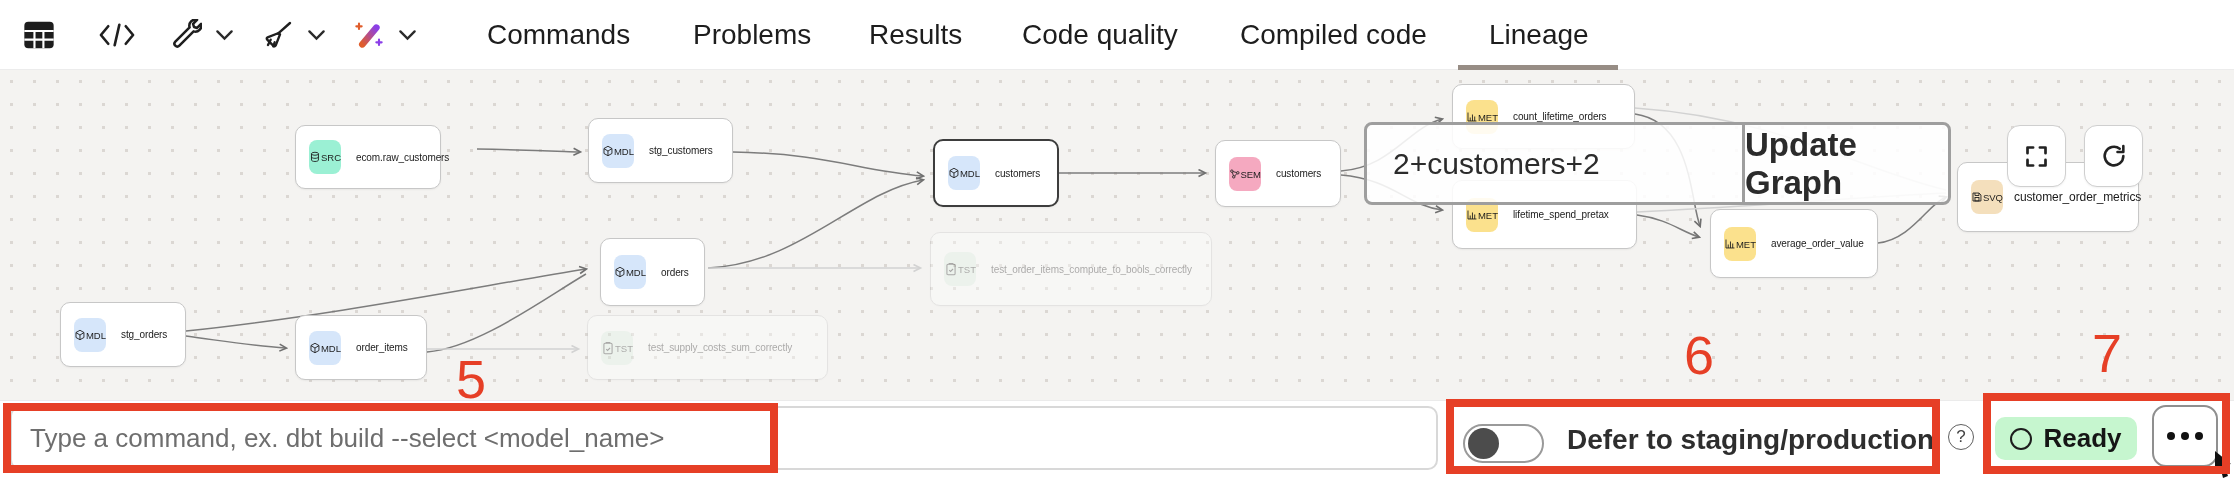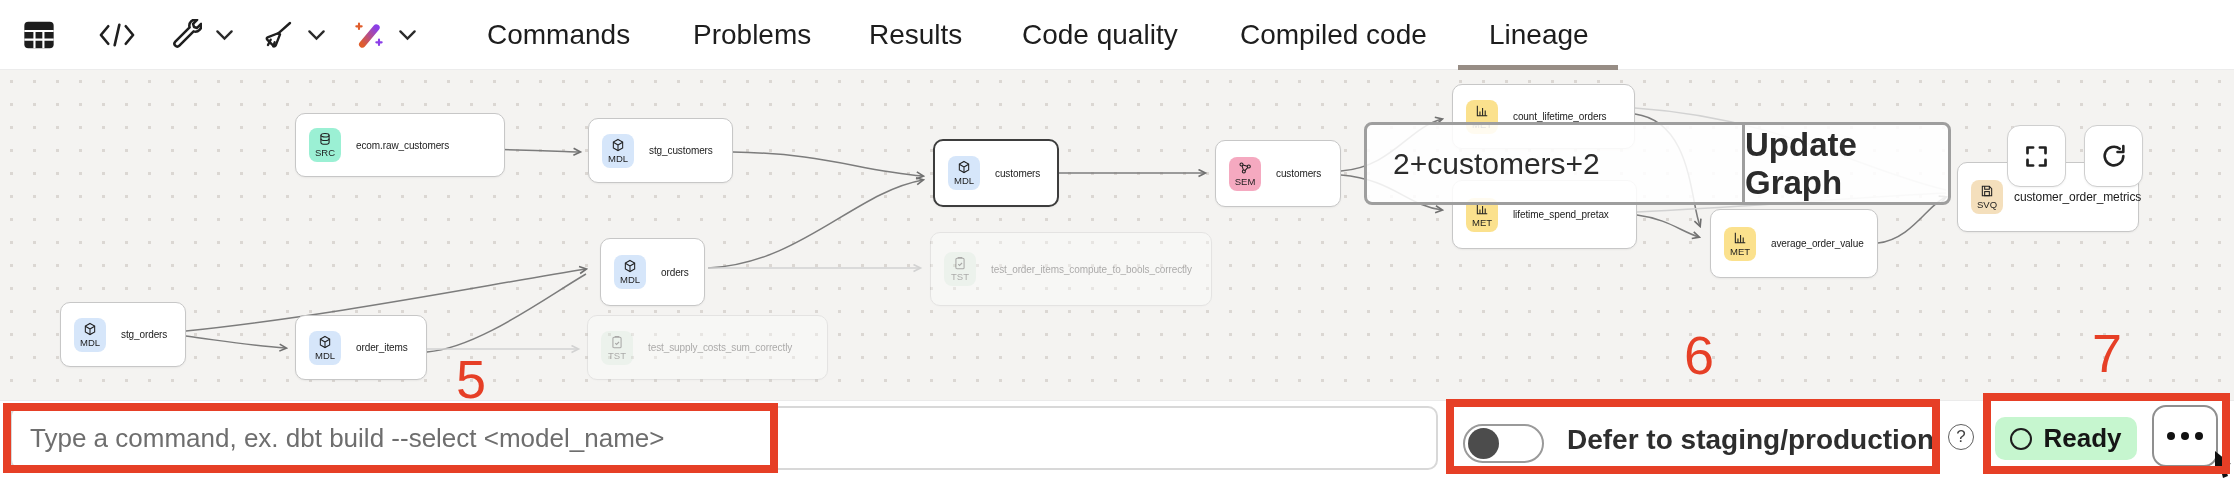--- a/index.html
+++ b/index.html
@@ -21,21 +21,21 @@
   .edges { position:absolute; left:0; top:0; width:2234px; height:330px; z-index:1; pointer-events:none; }
 
   .node { position:absolute; z-index:2; background:#fff; border:1.5px solid #c7c7c7; border-radius:10px;
     display:flex; align-items:center; gap:15px; padding-left:13px;
     box-shadow:0 1px 2px rgba(0,0,0,0.05); cursor:pointer; }
   .node.selected { border:2.5px solid #3d3d3d; }
   .node.disabled { opacity:0.35; }
   .nlabel { font-size:10px; color:#1a1a1a; white-space:nowrap; letter-spacing:-0.1px; }
   .nlabel.wrap { white-space:normal; word-break:break-all; line-height:1.5; width:222px; }
   .badge { width:32px; height:34px; border-radius:8px; flex:0 0 32px;
-    display:flex; flex-direction:column; align-items:center; justify-content:center; }
+    display:flex; flex-direction:row; align-items:center; justify-content:center; }
   .badge svg { width:14px; height:14px; }
   .btext { font-size:9.5px; color:#1d1d1d; line-height:1; margin-top:2px; font-weight:500; }
   .badge-SRC { background:#9BF0D4; }
   .badge-MDL { background:#D6E6FA; }
   .badge-SEM { background:#F5A9C0; }
   .badge-MET { background:#FBE18D; }
   .badge-SVQ { background:#F4DFBC; }
   .badge-TST { background:#DFF2E5; }
 
   
@@ -171,21 +171,21 @@
         <path d="M1878,173 C1912,169 1928,134 1946,127" marker-end="url(#arr)"></path>
       </g>
       <g fill="none" stroke="#d2d2d2" stroke-width="1.5">
         <path d="M427,279 L578,279" marker-end="url(#arrf)"></path>
         <path d="M708,198 L920,198" marker-end="url(#arrf)"></path>
         <path d="M1635,38 C1780,48 1860,100 1946,120"></path>
         <path d="M1637,142 C1760,136 1860,127 1946,123"></path>
       </g>
     </svg>
 
-    <div class="node" style="left:295px;top:43px;width:210px;height:64px">
+    <div class="node" style="left:295px;top:55px;width:146px;height:64px">
       <div class="badge badge-SRC">
         <svg viewBox="0 0 24 24" fill="none" stroke="#1f1f1f" stroke-width="1.8">
             <ellipse cx="12" cy="5.5" rx="7" ry="3"></ellipse>
             <path d="M5 5.5V18c0 1.7 3.1 3 7 3s7-1.3 7-3V5.5"></path>
             <path d="M5 11.7c0 1.7 3.1 3 7 3s7-1.3 7-3"></path>
           </svg>
         <span class="btext">SRC</span>
       </div>
       <span class="nlabel">ecom.raw_customers</span>
     </div>

